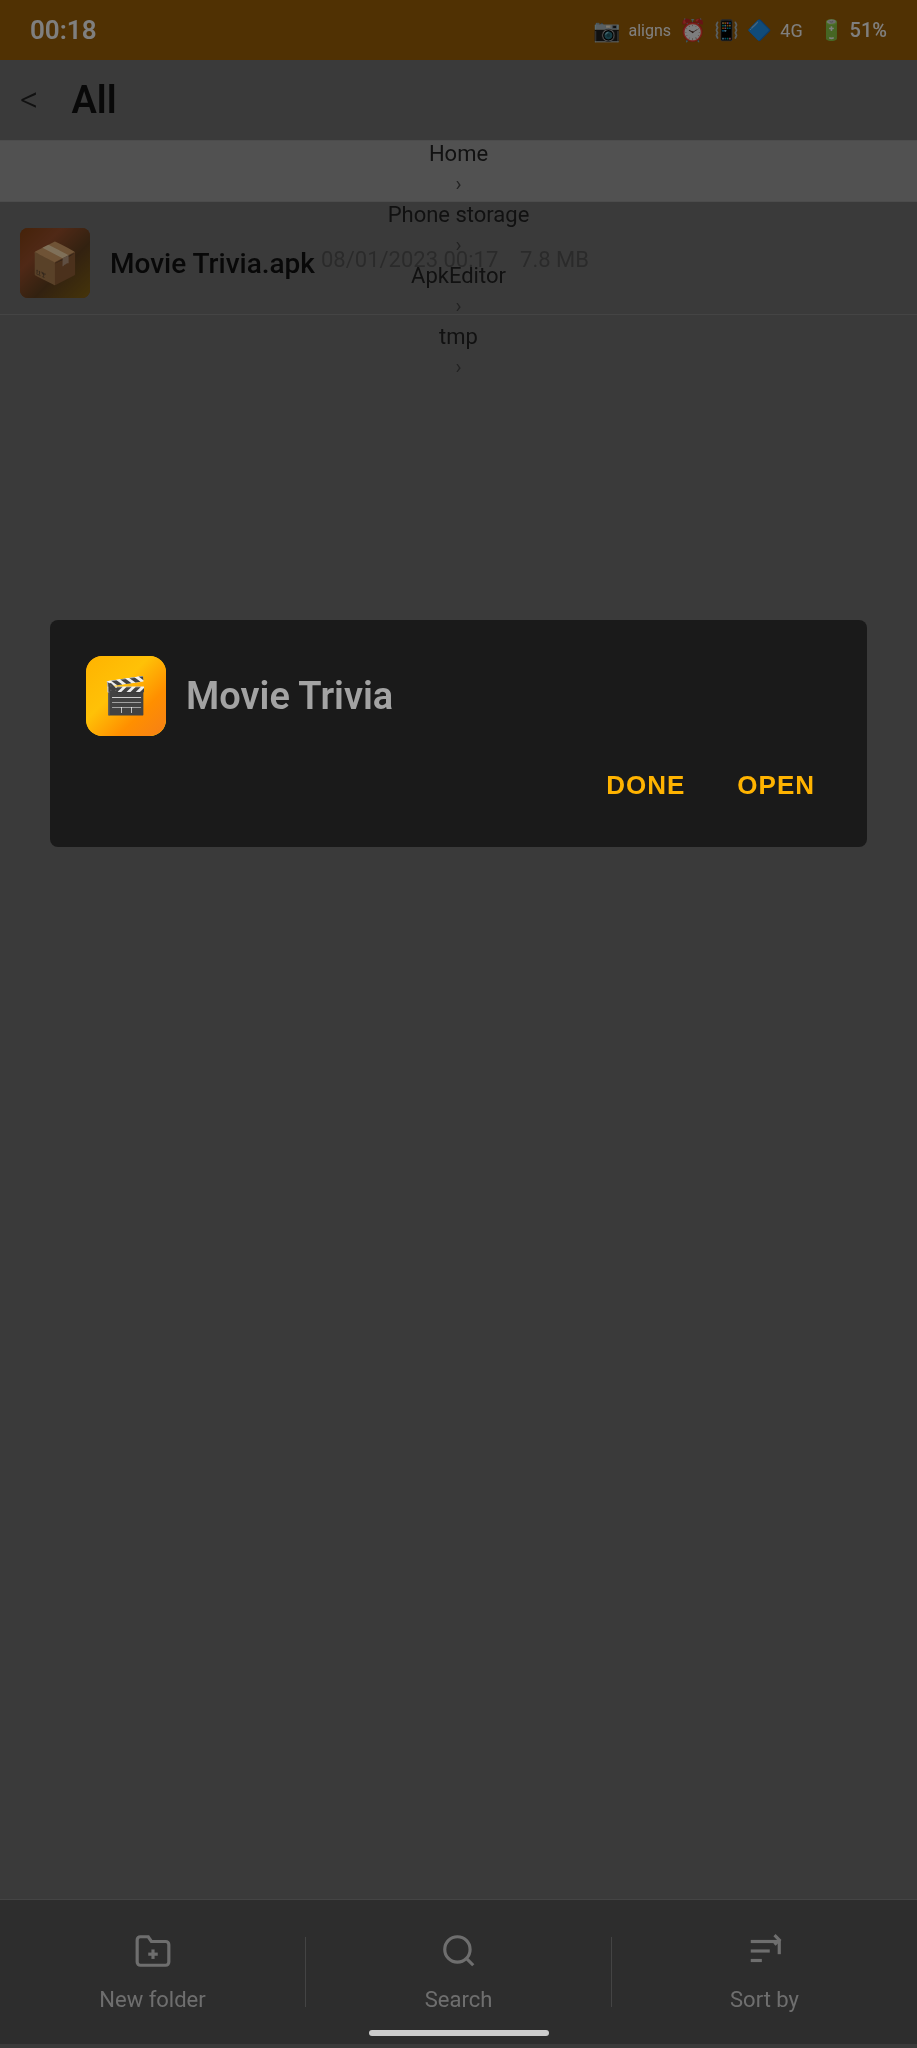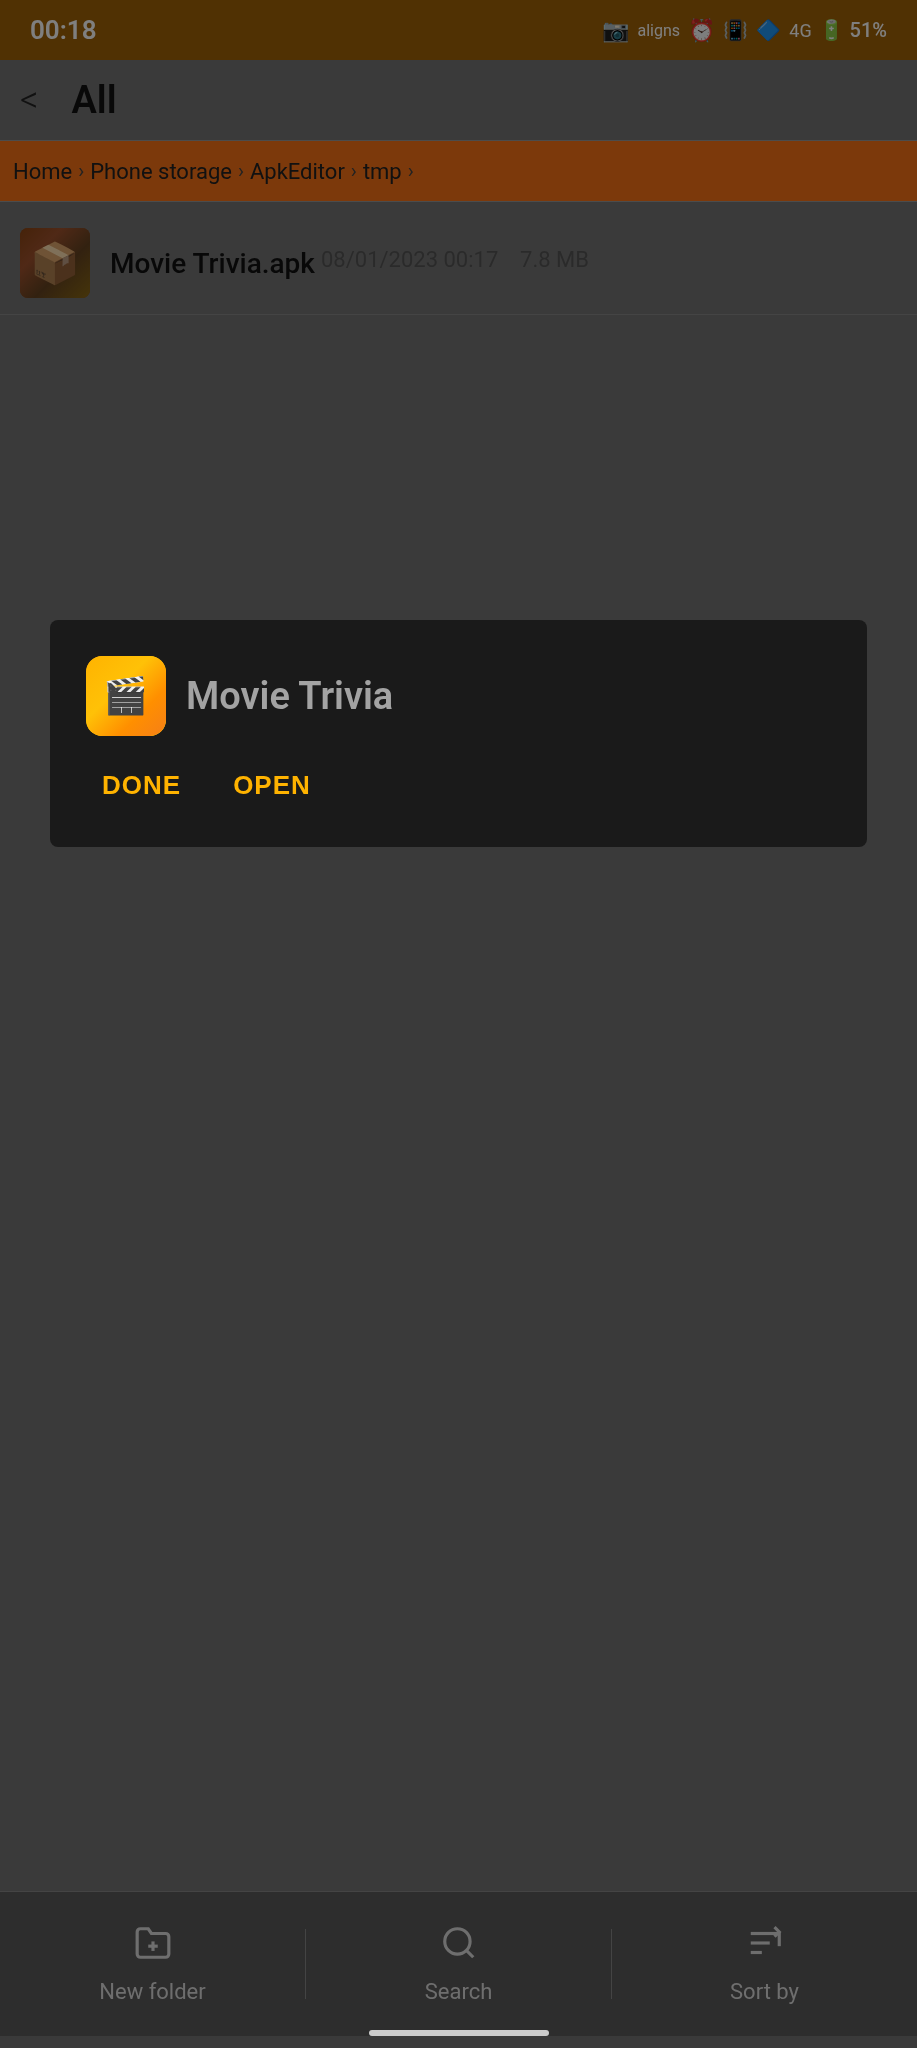--- a/index.html
+++ b/index.html
@@ -39,20 +39,21 @@
 
     .status-icons span {
       color: white;
       font-size: 20px;
     }
 
     .status-battery {
       color: white;
       font-size: 22px;
       font-weight: 500;
+      margin-left: 9px;
     }
 
     
     .top-bar {
       width: 100%;
       height: 80px;
       background-color: #757575;
       display: flex;
       align-items: center;
       padding: 0 20px;
@@ -77,25 +78,26 @@
     .divider {
       width: 100%;
       height: 1px;
       background-color: #999;
     }
 
     
     .breadcrumb {
       width: 100%;
       height: 60px;
-      background-color: #f97316;
-      display: flex;
-      align-items: center;
-      padding: 0 13px;
+      background-color: #a3a3a3;
+      display: flex;
+      align-items: center;
+      padding: 0 20px;
       gap: 6px;
+      flex-direction: column;
     }
 
     .breadcrumb-item {
       color: #222;
       font-size: 22px;
     }
 
     .breadcrumb-sep {
       color: #444;
       font-size: 20px;
@@ -221,40 +223,40 @@
     }
 
     .dialog-message {
       color: #ccc;
       font-size: 26px;
       margin-bottom: 40px;
     }
 
     .dialog-actions {
       display: flex;
-      justify-content: flex-start;
+      justify-content: flex-end;
       gap: 20px;
     }
 
     .dialog-btn {
       color: #FFB300;
       font-size: 26px;
       font-weight: 600;
       background: none;
       border: none;
       cursor: pointer;
       padding: 10px 16px;
       text-transform: uppercase;
       letter-spacing: 1px;
     }
 
     
     .bottom-nav {
       position: absolute;
-      bottom: 12px;
+      bottom: 4px;
       left: 0;
       width: 100%;
       height: 145px;
       background-color: #5a5a5a;
       display: flex;
       align-items: center;
       justify-content: space-around;
       border-top: 1px solid #888;
     }
 

